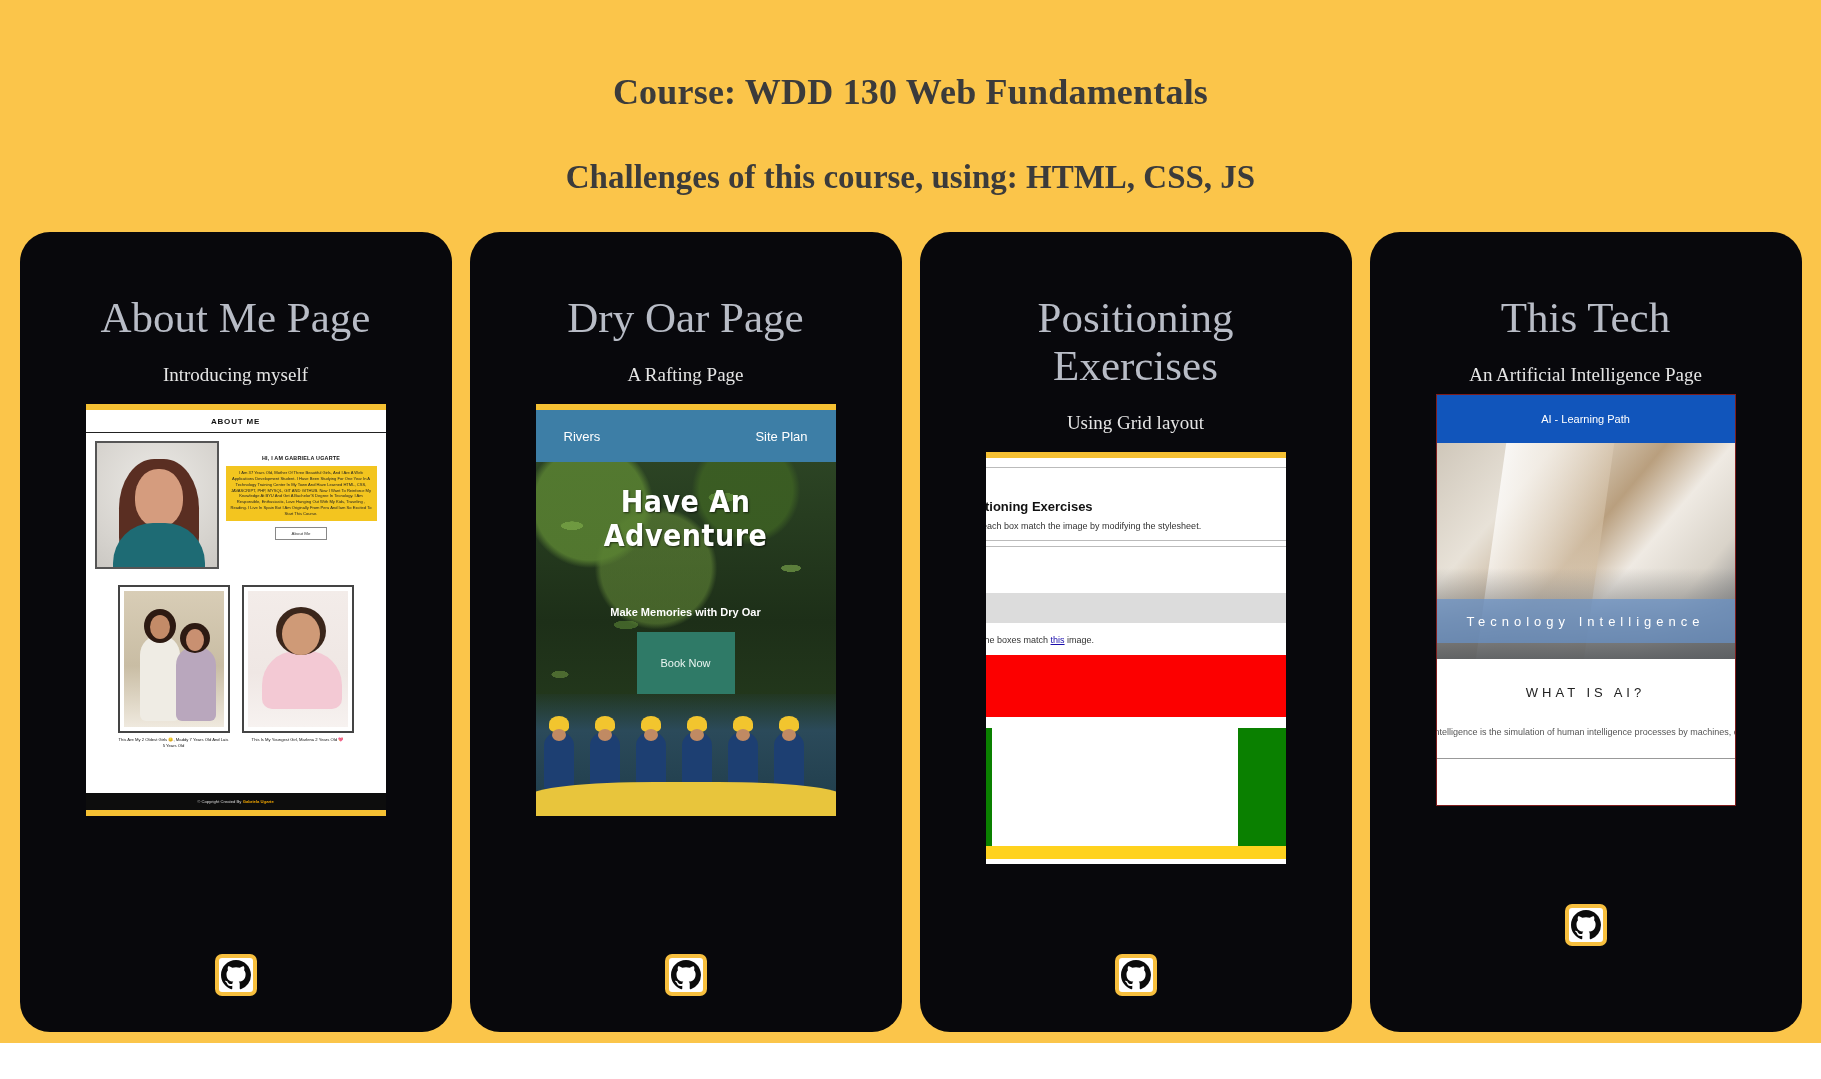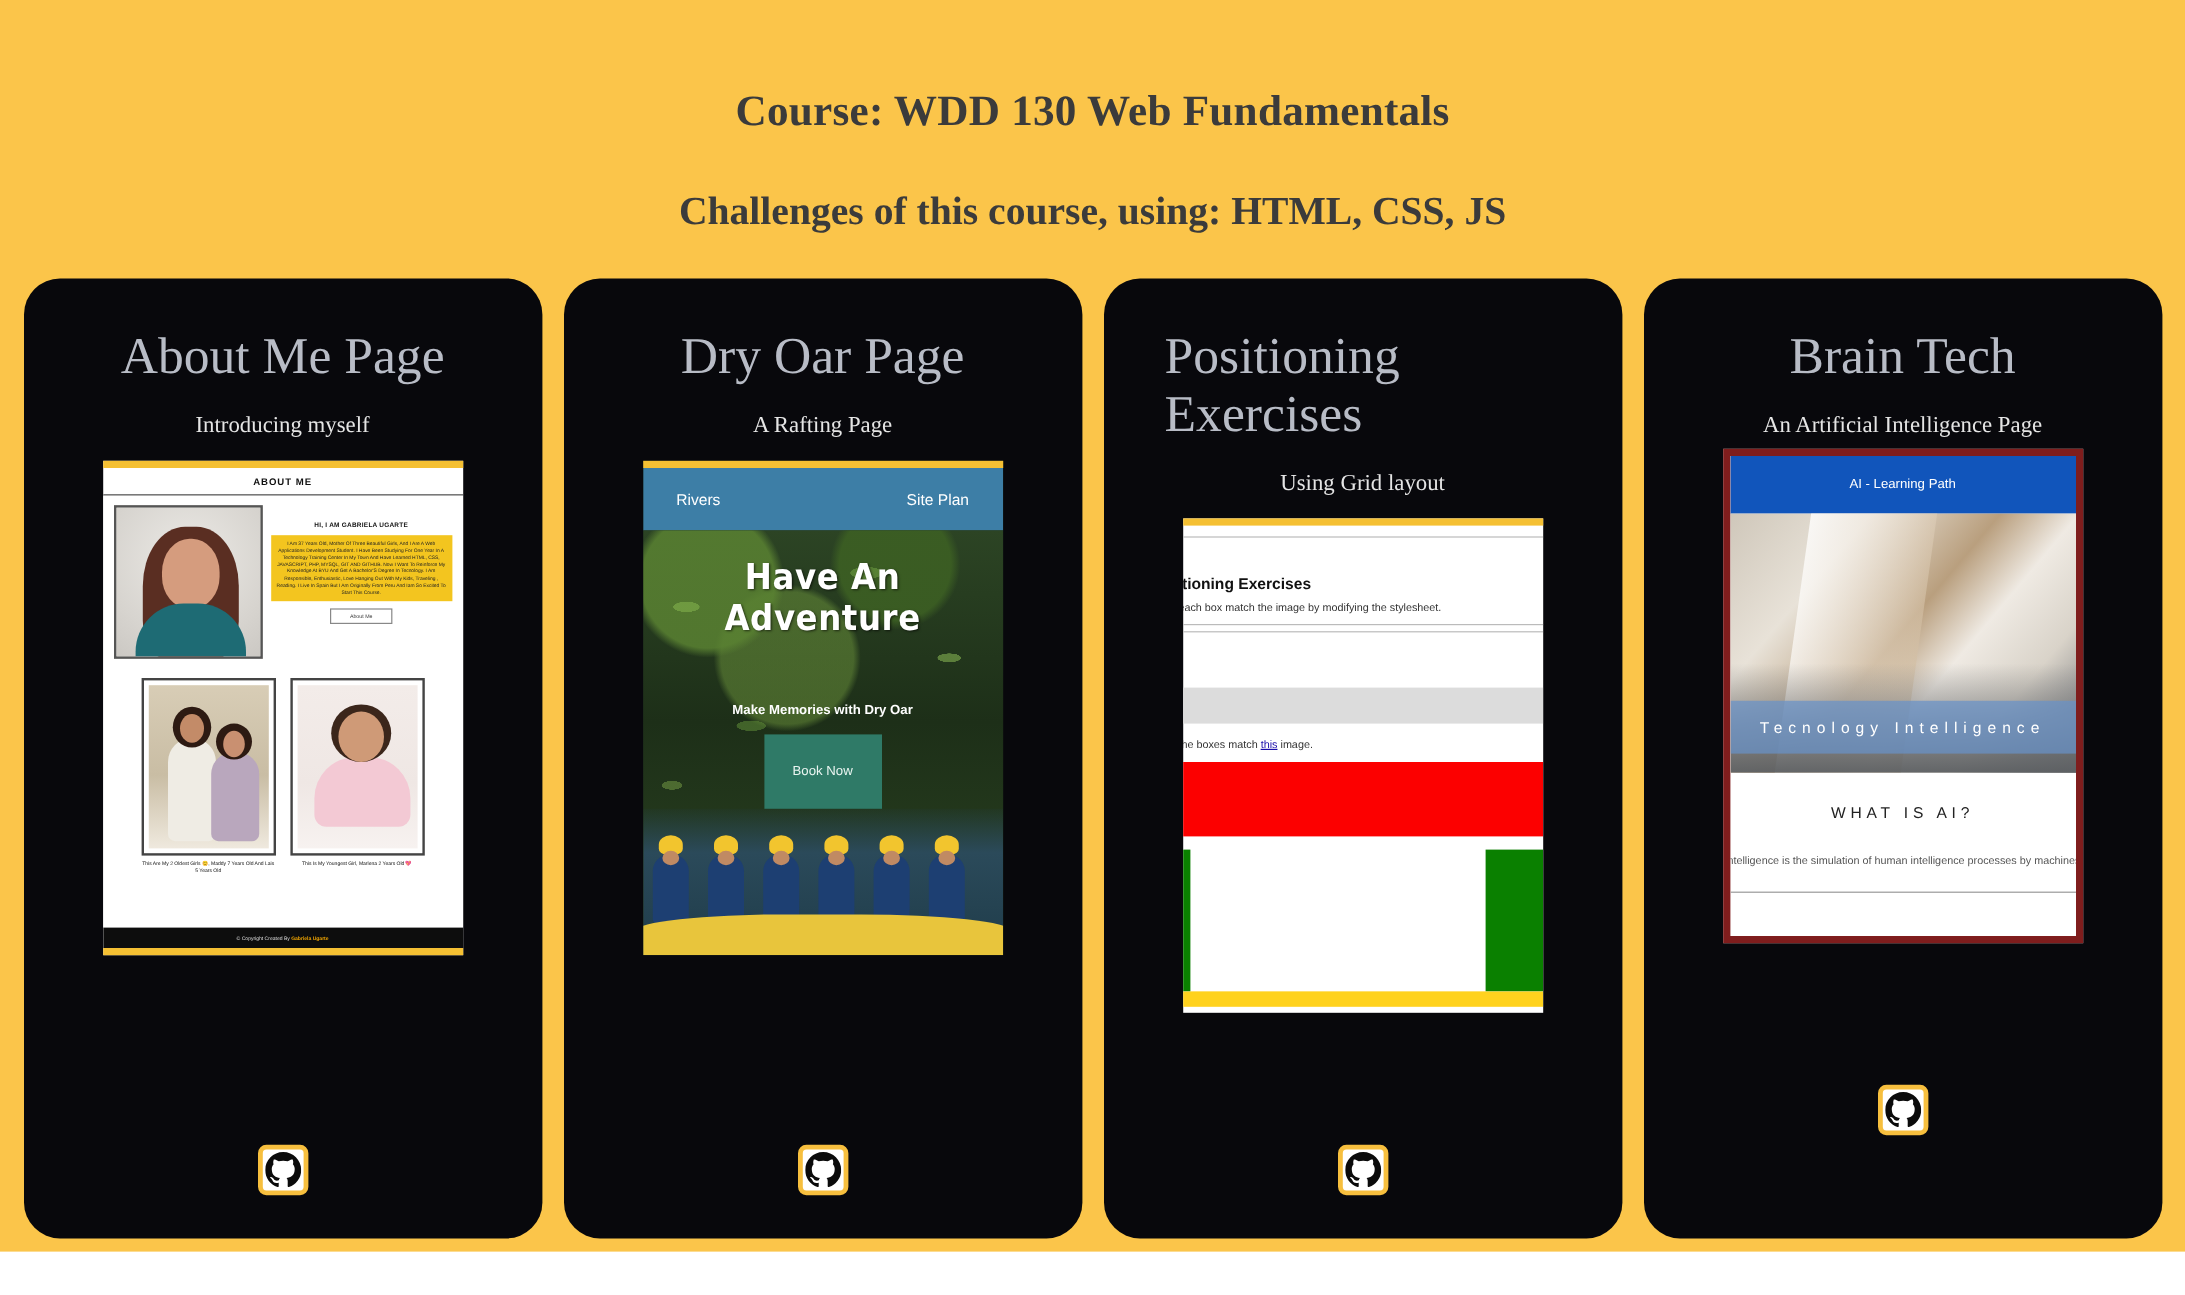--- a/index.html
+++ b/index.html
@@ -51,22 +51,22 @@
     align-items: center;
     overflow: hidden;
     position: relative;
   }
   .card-title {
     color: #b8bcc6;
     font-family: "Liberation Serif", serif;
     font-weight: normal;
     font-size: 43px;
     line-height: 1.12;
-    text-align: left;
-    margin-top: 42px;
+    text-align: center;
+    margin-top: 62px;
     max-width: 330px;
   }
   .card-sub {
     color: #e5e5e5;
     font-family: "Liberation Serif", serif;
     font-size: 19px;
     text-align: center;
     margin-top: 22px;
   }
   .thumb-wrap {
@@ -252,21 +252,21 @@
   .t3-cols { height:118px; background:#fff; position:relative; margin-top:11px; }
   .t3-cols .gl { position:absolute; left:0; top:0; width:48px; height:118px; background:#0a8000; }
   .t3-cols .gr { position:absolute; right:0; top:0; width:48px; height:118px; background:#0a8000; }
   .t3-yellow { height:13px; background:#ffd21e; }
 
   
   .t4 {
     width: 300px; height: 412px; background:#fff; overflow:hidden;
     font-family: "Liberation Sans", sans-serif;
     position: relative;
-    border: 6px solid #7f1d1d;
+    border: 1px solid #7f1d1d;
   }
   .t4-bar {
     height:48px; background:#1155bb; color:#fff;
     display:flex; align-items:center; justify-content:center;
     font-size:11px;
   }
   .t4-img {
     height:216px; position:relative; overflow:hidden;
     background: linear-gradient(130deg,#cfc7ba 0%,#e8e2d8 25%,#b99f7e 48%,#efeae3 62%,#d9d3c9 78%,#8e8e8e 92%,#6f7172 100%);
   }
@@ -425,21 +425,21 @@
       <div class="gh-wrap">
         <div class="gh">
           <svg viewBox="0 0 16 16" aria-hidden="true">
               <path fill="#0b0b0b" d="M8 0C3.58 0 0 3.58 0 8c0 3.54 2.29 6.53 5.47 7.59.4.07.55-.17.55-.38 0-.19-.01-.82-.01-1.49-2.01.37-2.53-.49-2.69-.94-.09-.23-.48-.94-.82-1.13-.28-.15-.68-.52-.01-.53.63-.01 1.08.58 1.23.82.72 1.21 1.87.87 2.33.66.07-.52.28-.87.51-1.07-1.78-.2-3.64-.89-3.64-3.95 0-.87.31-1.59.82-2.15-.08-.2-.36-1.02.08-2.12 0 0 .67-.21 2.2.82.64-.18 1.32-.27 2-.27s1.36.09 2 .27c1.53-1.04 2.2-.82 2.2-.82.44 1.1.16 1.92.08 2.12.51.56.82 1.27.82 2.15 0 3.07-1.87 3.75-3.65 3.95.29.25.54.73.54 1.48 0 1.07-.01 1.93-.01 2.2 0 .21.15.46.55.38A8.01 8.01 0 0 0 16 8c0-4.42-3.58-8-8-8z"></path>
             </svg>
         </div>
       </div>
     </div>
 
     <div class="card">
-      <div class="card-title">Brain Tech</div>
+      <div class="card-title">This Tech</div>
       <div class="card-sub">An Artificial Intelligence Page</div>
       <div class="thumb-wrap" style="margin-top:8px;">
         <div class="t4">
           <div class="t4-bar">AI - Learning Path</div>
           <div class="t4-img">
             <div class="shade"></div>
             <div class="metal"></div>
             <div class="t4-banner">Tecnology Intelligence</div>
           </div>
           <div class="t4-h">WHAT IS AI?</div>

